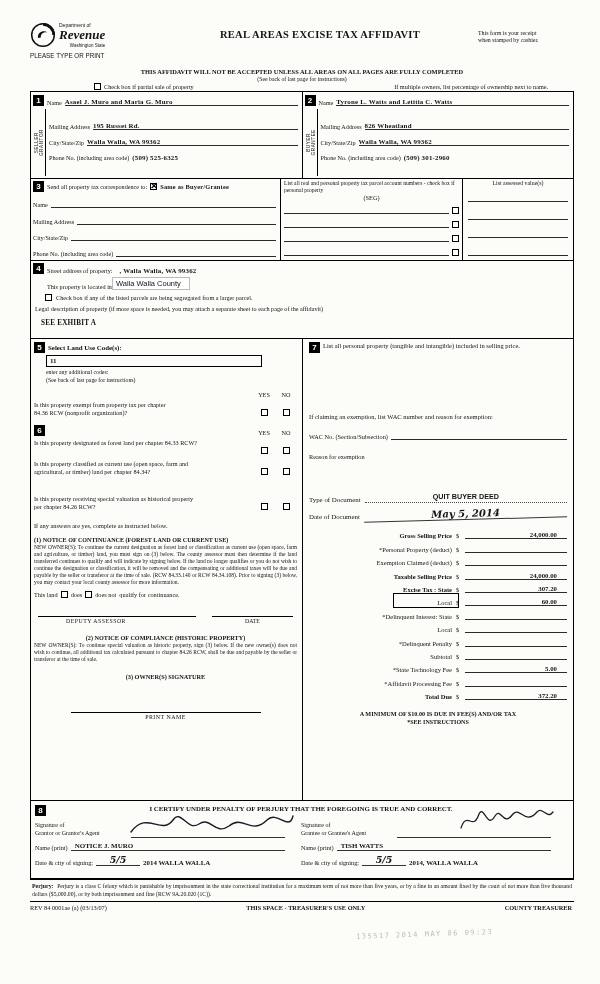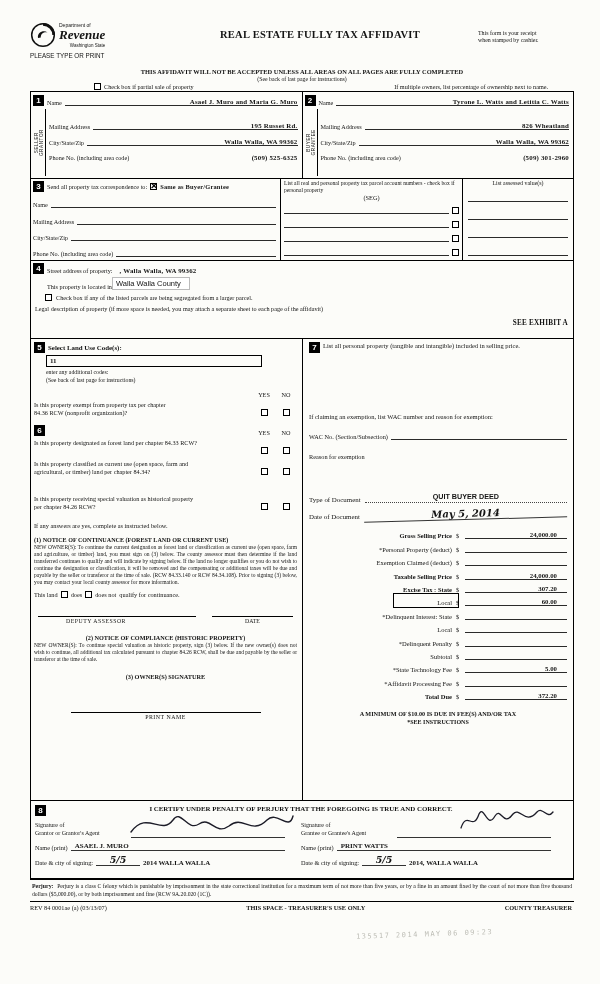--- a/index.html
+++ b/index.html
@@ -6,21 +6,21 @@
   html,body { background:#d9d9d4; }
   .page { position:relative; width:600px; height:984px; margin:0 auto; background:#fcfcf9;
           font-family:"Liberation Serif", serif; color:#141414; padding:22px 26px 0 30px; overflow:hidden; }
   .sec-num { display:inline-block; flex:0 0 auto; width:11px; height:11px; background:#000; color:#fff;
              font:bold 8px/11px "Liberation Sans", sans-serif; text-align:center; }
   .cb { display:inline-block; flex:0 0 auto; width:7px; height:7px; border:1px solid #000; background:#fff;
         position:relative; vertical-align:-1px; }
   .cb.checked::after { content:"✕"; position:absolute; left:-1px; top:-3px; font:bold 9px "Liberation Sans", sans-serif; color:#000; }
   .ul { border-bottom:1px solid #2a2a2a; }
   .fx { flex:1; }
-  .tv { font-weight:bold; font-size:6.9px; letter-spacing:.2px;text-align:right; }
+  .tv { font-weight:bold; font-size:6.9px; letter-spacing:.2px; }
   .lb { font-size:6.2px; }
   .blk { display:block; }
 
   
   .header { display:flex; height:46px;gap:20px; }
   .h-left { width:132px; }
   .logo { display:flex; gap:3px; align-items:center; }
   .lt1 { font:5px "Liberation Sans", sans-serif; }
   .lt2 { font:italic bold 13px "Liberation Serif", serif; margin-top:-1px; }
   .lt3 { font:4.5px "Liberation Sans", sans-serif; text-align:right; }
@@ -156,21 +156,21 @@
         </svg>
         <div class="logo-text">
           <div class="lt1">Department of</div>
           <div class="lt2">Revenue</div>
           <div class="lt3">Washington State</div>
         </div>
       </div>
       <div class="please">PLEASE TYPE OR PRINT</div>
     </div>
     <div class="h-center">
-      <div class="title">REAL ESTATE FULLY TAX AFFIDAVIT</div>
+      <div class="title">REAL AREAS EXCISE TAX AFFIDAVIT</div>
     </div>
     <div class="h-right">
       <div>This form is your receipt</div>
       <div>when stamped by cashier.</div>
     </div>
   </div>
   <div class="warning">THIS AFFIDAVIT WILL NOT BE ACCEPTED UNLESS ALL AREAS ON ALL PAGES ARE FULLY COMPLETED</div>
   <div class="seeback">(See back of last page for instructions)</div>
   <div class="pre-row">
     <span class="pr-l">
@@ -499,42 +499,42 @@
         </svg>
         <div class="sig-top">
           <span class="sig-lab">
             <span class="blk">Signature of</span>
             <span class="blk">Grantor or Grantor's Agent</span>
           </span>
           <span class="sig-line"></span>
         </div>
         <div class="np-row">
           <span>Name (print)</span>
-          <span class="np-val">ASAEL J. MURO</span>
+          <span class="np-val">NOTICE J. MURO</span>
         </div>
         <div class="dc-row">
           <span>Date &amp; city of signing:</span>
           <span class="dc-date">5/5</span>
           <span class="dc-city">2014 WALLA WALLA</span>
         </div>
       </div>
       <div class="sig-col">
         <svg class="sig-svg grantee" width="100" height="34" viewBox="0 0 100 34">
           <path d="M4 24 C 10 6, 16 28, 22 10 C 27 0, 30 26, 38 12 C 44 2, 46 24, 56 10 C 63 2, 68 22, 80 8 C 86 2, 90 16, 96 8" fill="none" stroke="#1c1c28" stroke-width="1.3" stroke-linecap="round"></path>
         </svg>
         <div class="sig-top">
           <span class="sig-lab">
             <span class="blk">Signature of</span>
             <span class="blk">Grantee or Grantee's Agent</span>
           </span>
           <span class="sig-line"></span>
         </div>
         <div class="np-row">
           <span>Name (print)</span>
-          <span class="np-val">PRINT WATTS</span>
+          <span class="np-val">TISH WATTS</span>
         </div>
         <div class="dc-row">
           <span>Date &amp; city of signing:</span>
           <span class="dc-date">5/5</span>
           <span class="dc-city">2014, WALLA WALLA</span>
         </div>
       </div>
     </div>
   </div>
 

